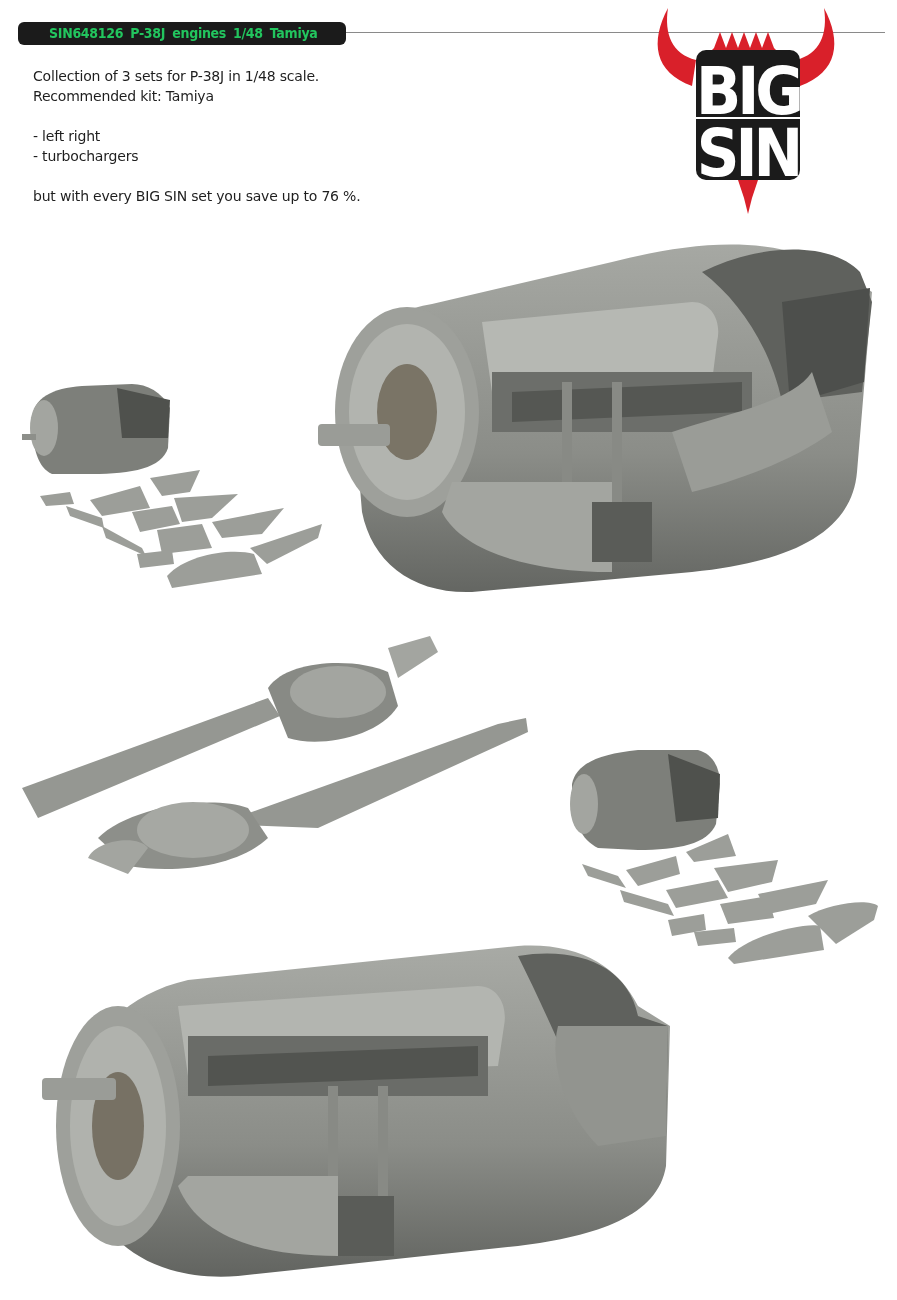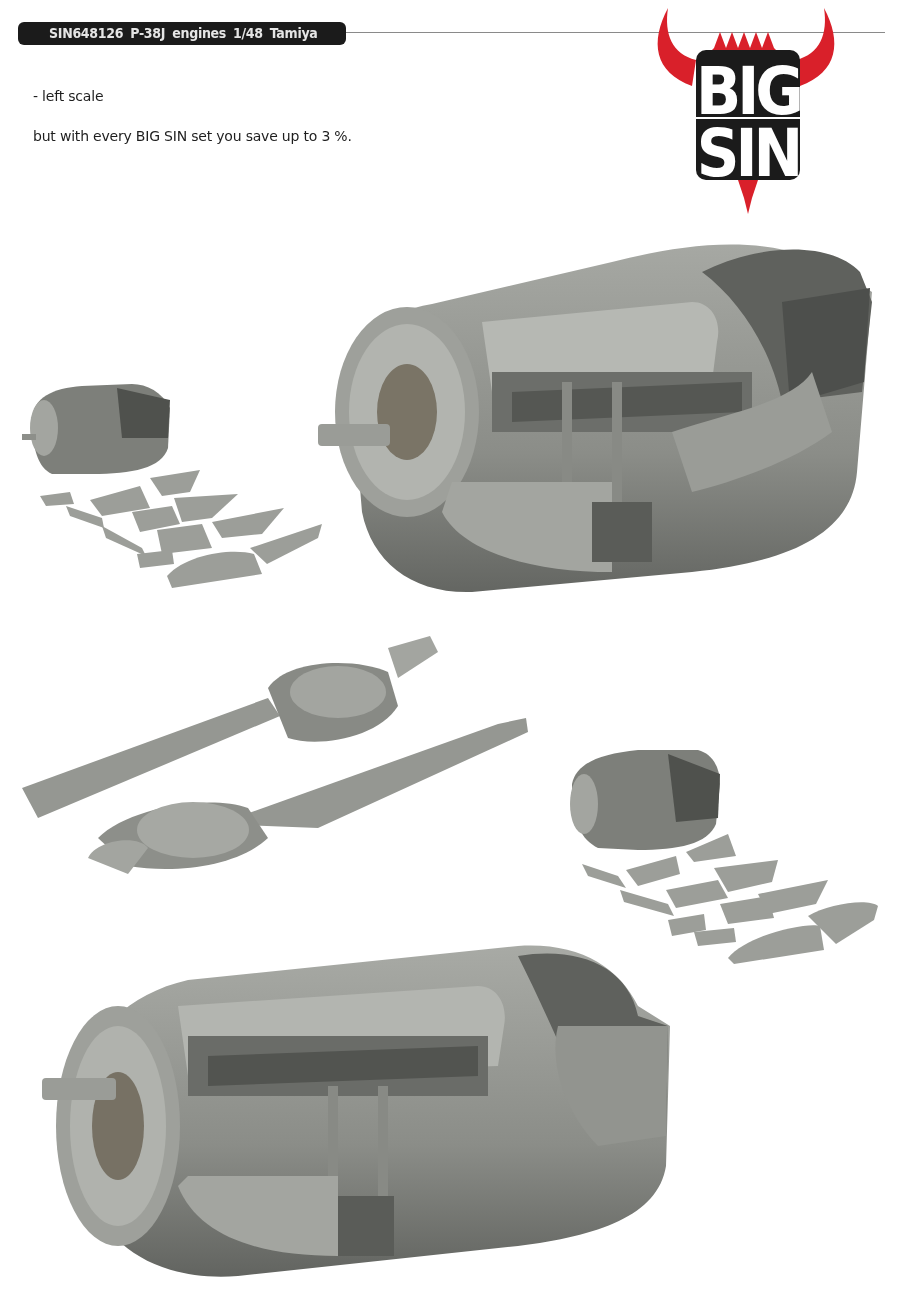--- a/index.html
+++ b/index.html
@@ -3,44 +3,47 @@
 <meta charset="utf-8">
 <style>
   * { box-sizing: border-box; margin: 0; padding: 0; }
   html, body { width: 897px; height: 1300px; background: #ffffff; overflow: hidden; }
   body { position: relative; font-family: "DejaVu Sans", sans-serif; color: #1a1a1a; }
 
   .rule { position: absolute; left: 340px; top: 32px; width: 545px; height: 1px; background: #8a8a8a; }
   .title-pill {
     position: absolute; left: 18px; top: 22px; width: 328px; height: 23px;
     background: #1b1b1b; border-radius: 6px;
-    color: #e5e5e5; font-family: "DejaVu Sans Condensed", "DejaVu Sans", sans-serif;
+    color: #22c55e; font-family: "DejaVu Sans Condensed", "DejaVu Sans", sans-serif;
     font-weight: bold; font-size: 14px; line-height: 23px; padding-left: 31px;
     letter-spacing: -0.3px; word-spacing: 3px; white-space: nowrap;
   }
 
   .desc { position: absolute; left: 33px; top: 66px; font-size: 14px; line-height: 20px; color: #1e1e1e; letter-spacing: -0.2px; }
   .desc p { white-space: nowrap; }
   .gap { height: 20px; }
 
   .logo { position: absolute; left: 648px; top: 2px; width: 196px; height: 214px; }
 
   .render { position: absolute; }
 </style>
 </head>
 <body>
 
 <div class="rule"></div>
 <div class="title-pill">SIN648126  P-38J engines  1/48  Tamiya</div>
 
 <div class="desc">
+  <p>Collection of  3 sets for P-38J in 1/48 scale.</p>
+  <p>Recommended kit: Tamiya</p>
   <div class="gap"></div>
-  <p>- left scale</p>
+  <p>- left right</p>
+  <p>- turbochargers</p>
   <div class="gap"></div>
-  <p>but with every BIG SIN set you save up to 3 %.</p>
+  <p>but with every BIG SIN set you save up to 76 %.</p>
 </div>
 
 <svg class="logo" viewBox="0 0 196 214">
   <g>
     <path d="M20 6 C2 40 6 70 44 84 L48 58 C24 52 16 32 20 6 Z" fill="#d9202a"></path>
     <path d="M176 6 C194 40 190 70 152 84 L148 58 C172 52 180 32 176 6 Z" fill="#d9202a"></path>
   </g>
   <path d="M66 46 L72 30 L78 46 L84 30 L90 46 L96 30 L102 46 L108 30 L114 46 L120 30 L126 46 L128 48 L64 48 Z" fill="#d9202a"></path>
   <rect x="48" y="48" width="104" height="130" rx="10" fill="#1b1b1b"></rect>
   <text x="100" y="112" text-anchor="middle" font-family="DejaVu Sans Condensed, DejaVu Sans, sans-serif" font-weight="bold" font-size="66" fill="#ffffff" letter-spacing="-4">BIG</text>

